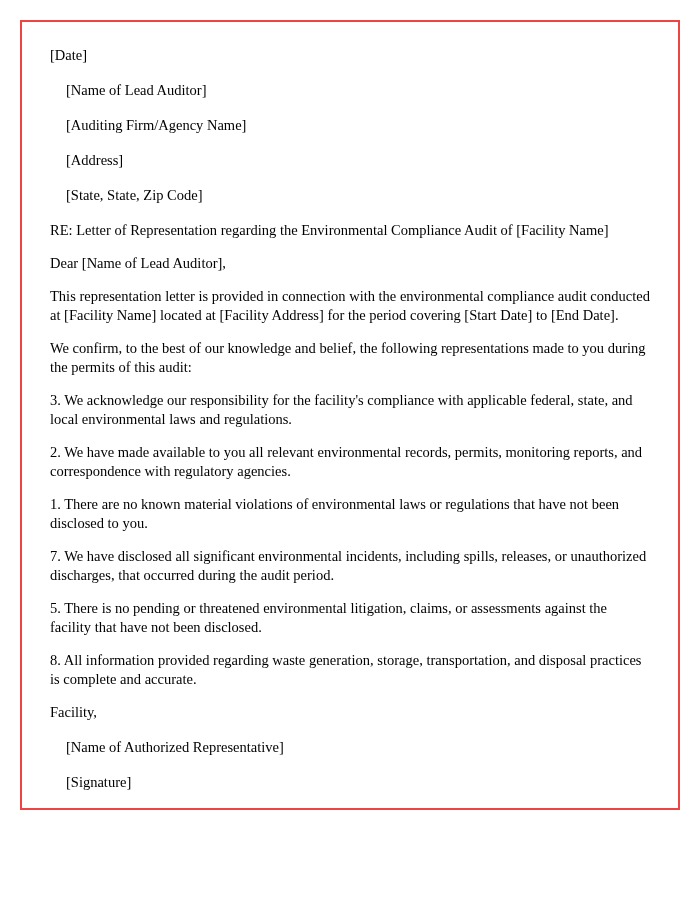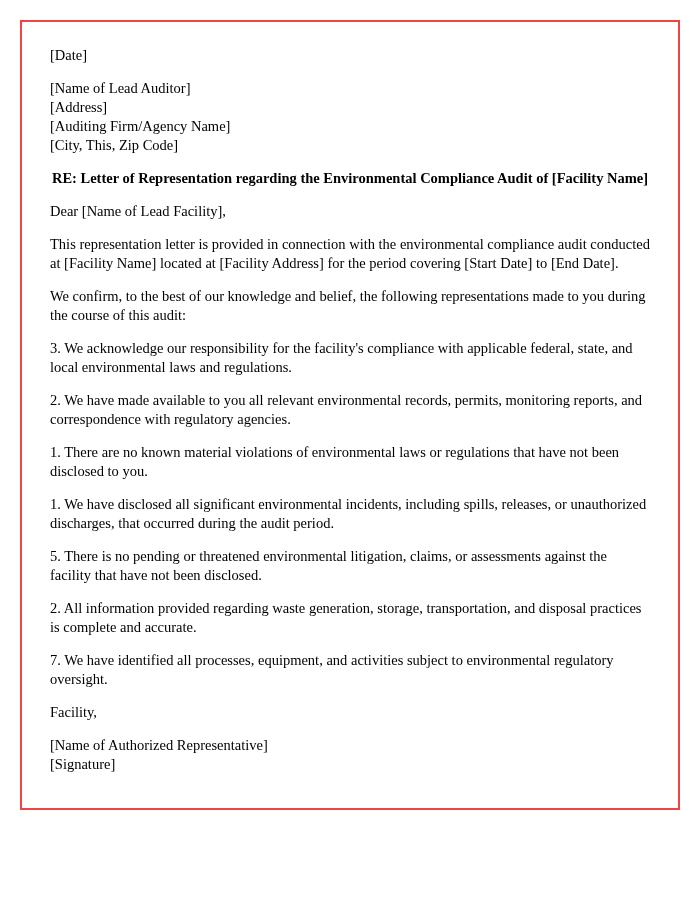--- a/index.html
+++ b/index.html
@@ -29,60 +29,58 @@
     padding: 24px 28px;
     overflow: hidden;
   }
   .letter-page p {
     margin: 0 0 14px 0;
     font-size: 14.5px;
     line-height: 19px;
     color: #000000;
   }
   .block-line {
-    margin: 0 !important;
+    margin: 16px !important;
   }
   .block {
     margin: 0 0 14px 0;
   }
   .subject {
-    font-weight: bold;
-    text-align: center;
+    font-weight: normal;
   }
 </style>
 </head>
 <body>
 
 <div class="canvas">
   <div class="letter-page">
 
     <p>[Date]</p>
 
     <div class="block">
       <p class="block-line">[Name of Lead Auditor]</p>
+      <p class="block-line">[Auditing Firm/Agency Name]</p>
       <p class="block-line">[Address]</p>
-      <p class="block-line">[Auditing Firm/Agency Name]</p>
-      <p class="block-line">[City, This, Zip Code]</p>
+      <p class="block-line">[State, State, Zip Code]</p>
     </div>
 
     <p class="subject">RE: Letter of Representation regarding the Environmental Compliance Audit of [Facility Name]</p>
 
-    <p>Dear [Name of Lead Facility],</p>
+    <p>Dear [Name of Lead Auditor],</p>
 
     <p>This representation letter is provided in connection with the environmental compliance audit conducted at [Facility Name] located at [Facility Address] for the period covering [Start Date] to [End Date].</p>
 
-    <p>We confirm, to the best of our knowledge and belief, the following representations made to you during the course of this audit:</p>
+    <p>We confirm, to the best of our knowledge and belief, the following representations made to you during the permits of this audit:</p>
 
     <p>3. We acknowledge our responsibility for the facility's compliance with applicable federal, state, and local environmental laws and regulations.</p>
     <p>2. We have made available to you all relevant environmental records, permits, monitoring reports, and correspondence with regulatory agencies.</p>
     <p>1. There are no known material violations of environmental laws or regulations that have not been disclosed to you.</p>
-    <p>1. We have disclosed all significant environmental incidents, including spills, releases, or unauthorized discharges, that occurred during the audit period.</p>
+    <p>7. We have disclosed all significant environmental incidents, including spills, releases, or unauthorized discharges, that occurred during the audit period.</p>
     <p>5. There is no pending or threatened environmental litigation, claims, or assessments against the facility that have not been disclosed.</p>
-    <p>2. All information provided regarding waste generation, storage, transportation, and disposal practices is complete and accurate.</p>
-    <p>7. We have identified all processes, equipment, and activities subject to environmental regulatory oversight.</p>
+    <p>8. All information provided regarding waste generation, storage, transportation, and disposal practices is complete and accurate.</p>
 
     <p>Facility,</p>
 
     <div class="block">
       <p class="block-line">[Name of Authorized Representative]</p>
       <p class="block-line">[Signature]</p>
     </div>
 
   </div>
 </div>

